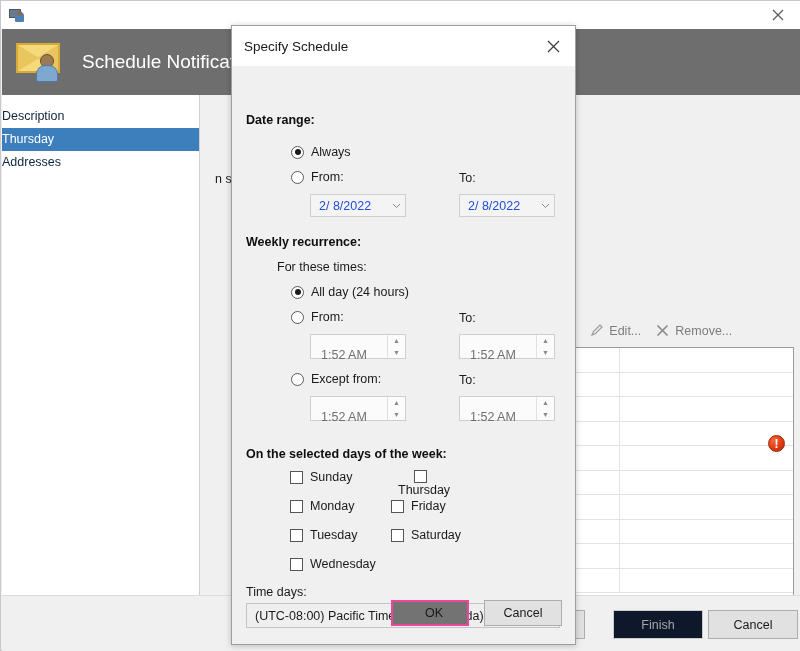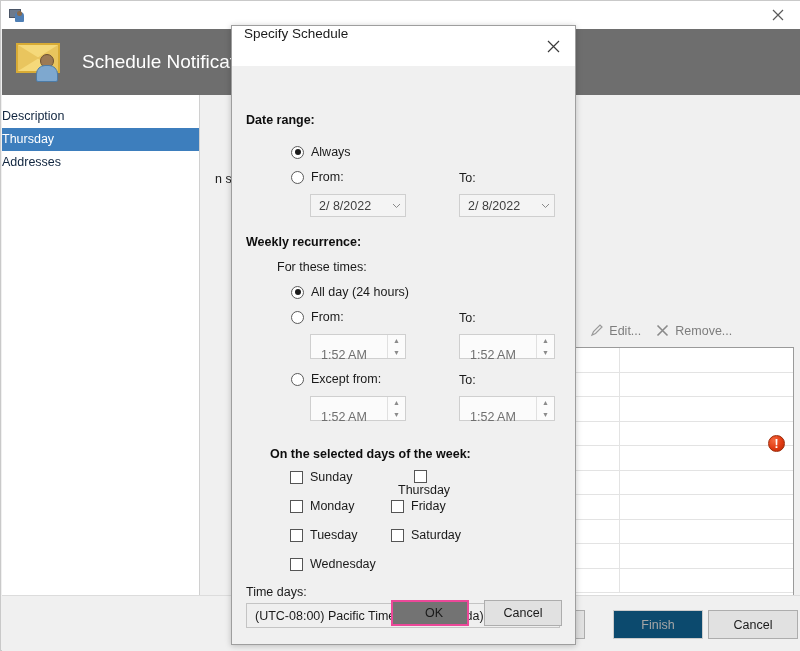--- a/index.html
+++ b/index.html
@@ -239,42 +239,42 @@
     height: 29px;
     width: 90px;
     background: #e1e1e1;
     border: 1px solid #adadad;
     box-sizing: border-box;
     font-family: "Liberation Sans", sans-serif;
     font-size: 12.5px;
     color: #1a1a1a;
     display: flex; align-items: center; justify-content: center;
   }
-  .wbtn.disabled { color: #a6a6a6; border-color: #cccccc; background: #0c4a6e; }
+  .wbtn.disabled { color: #a6a6a6; border-color: #cccccc; background: #0f172a; }
   #btn-back  { left: 398px; }
   #btn-next  { left: 493px; }
   #btn-finish{ left: 611px; }
   #btn-cancel{ left: 706px; background:#e1e1e1; color:#1a1a1a; border-color:#adadad; }
 
   
   .dialog {
     position: absolute;
     left: 231px; top: 25px;
     width: 345px; height: 620px;
     background: #f0f0f0;
     border: 1px solid #9e9e9e;
     box-shadow: 0 1px 6px rgba(0,0,0,.22);
     box-sizing: border-box;
     overflow: hidden;
   }
   .dlg-titlebar {
     height: 40px;
     background: #ffffff;
     display: flex;
-    align-items: flex-start;
+    align-items: center;
     position: relative;
   }
   .dlg-title {
     font-size: 13.5px;
     color: #1a1a1a;
     margin-left: 12px;
   }
   .dlg-close {
     position: absolute;
     right: 0; top: 0;
@@ -334,21 +334,21 @@
 
   
   .datebox {
     position: absolute;
     width: 96px; height: 23px;
     background: #f4f4f4;
     border: 1px solid #cfcfcf;
     box-sizing: border-box;
     display: flex;
     align-items: center;
-    color: #404040;
+    color: #1d4ed8;
     font-size: 12.5px;
   }
   .datebox .val { margin-left: 8px; flex: 1; }
   .datebox .chev {
     width: 18px;
     display: flex; align-items: center; justify-content: center;
     color: #8a8a8a;
   }
 
   
@@ -622,21 +622,21 @@
       </span>
     </div>
     <div class="timebox" style="left:227px; top:330px;">
       <span class="val">1:52 AM</span>
       <span class="spin">
         <div>▲</div>
         <div>▼</div>
       </span>
     </div>
 
-    <div class="grp-label" style="left:14px; top:381px;margin-left:24px;">On the selected days of the week:</div>
+    <div class="grp-label" style="left:14px; top:381px;">On the selected days of the week:</div>
 
     <div class="check-row" style="left:58px; top:404px;">
       <span class="chk"></span>
       <span class="lbl">Sunday</span>
     </div>
     <div class="check-row" style="left:58px; top:433px;">
       <span class="chk"></span>
       <span class="lbl">Monday</span>
     </div>
     <div class="check-row" style="left:58px; top:462px;">

